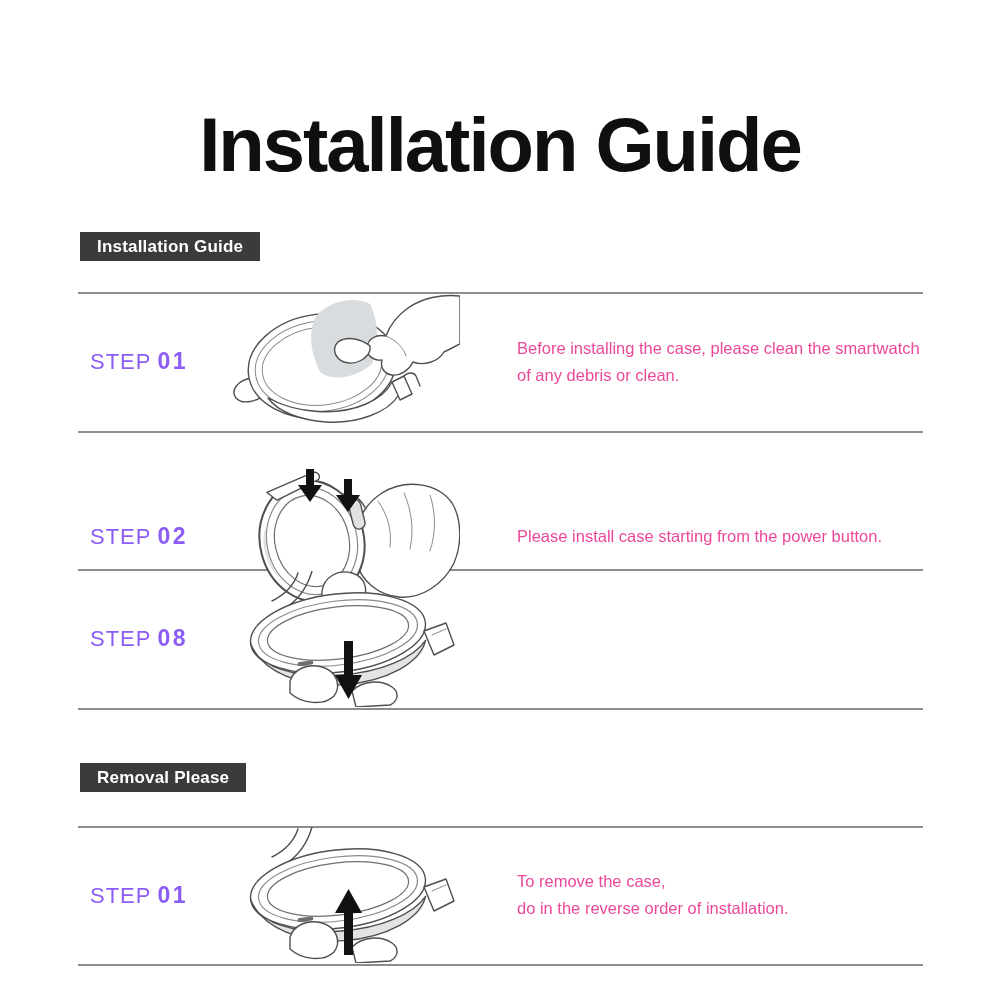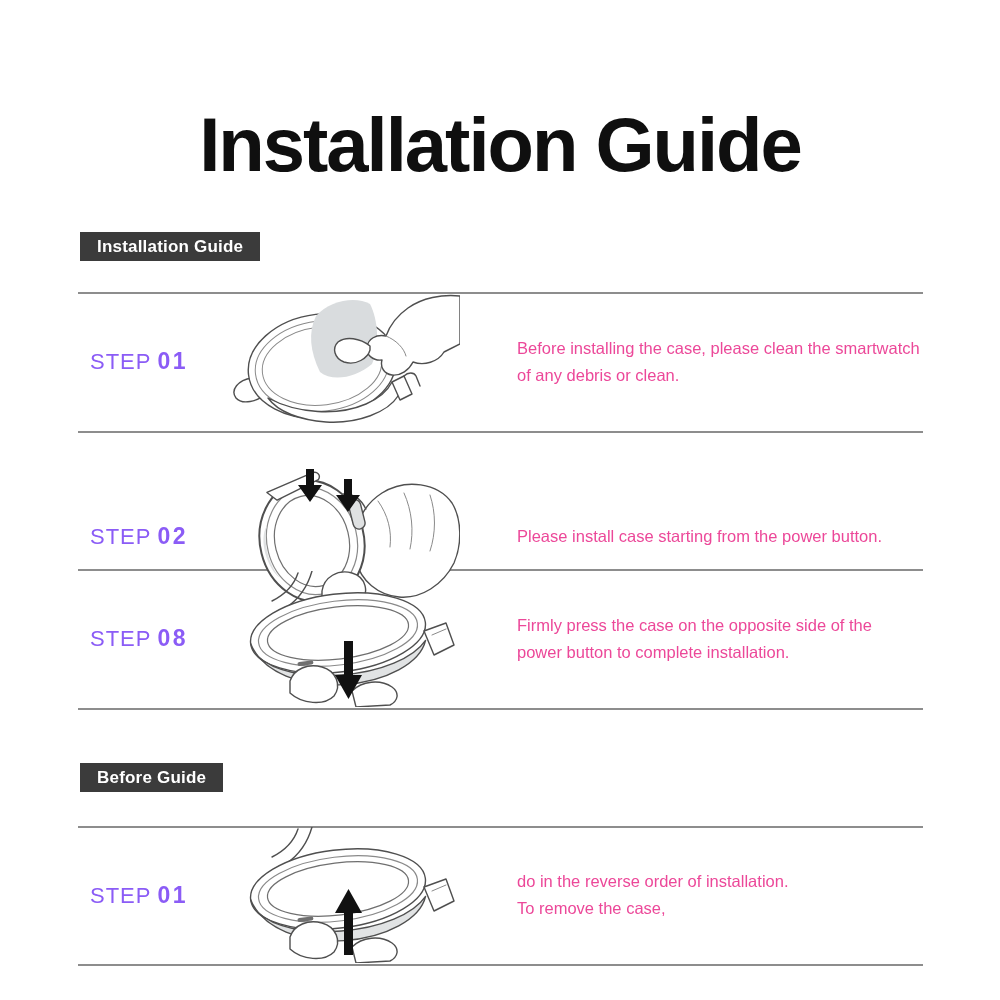--- a/index.html
+++ b/index.html
@@ -128,27 +128,23 @@
             <rect x="84" y="86" width="16" height="4" rx="2" fill="#6f6f6f" stroke="none"></rect>
           </g>
           <path d="M214,60 L236,52 L244,74 L224,84 Z" fill="#ffffff"></path>
           <path d="M222,64 L236,58" stroke="#8a8a8a" stroke-width="1"></path>
           <path d="M80,110 C84,98 98,92 112,96 C126,100 132,114 124,125 C114,135 92,133 80,122 Z" fill="#ffffff"></path>
           <path d="M142,120 C152,110 170,108 182,116 C190,122 188,130 180,134 L146,136 Z" fill="#ffffff"></path>
           <path d="M134,70 h9 v34 h9 l-13.5,24 -13.5,-24 h9 z" fill="#111111" stroke="none"></path>
         </g>
       </svg>
     </div>
-    <div class="desc">
-      <div>Firmly press the case on the opposite side of the</div>
-      <div>power button to complete installation.</div>
-    </div>
   </div>
 
-  <div class="badge badge-removal">Before Guide</div>
+  <div class="badge badge-removal">Removal Please</div>
 
   <div class="row row-4">
     <div class="step-label">
       <span>STEP</span><span class="num">01</span>
     </div>
     <div class="illus">
       <svg width="250" height="136" viewBox="0 0 250 136">
         <g stroke="#4f4f4f" stroke-width="1.4" fill="none" stroke-linecap="round" stroke-linejoin="round">
           <path d="M88,2 C84,14 74,24 62,30"></path>
           <path d="M102,0 C98,14 90,27 77,36"></path>
@@ -161,18 +157,18 @@
           </g>
           <path d="M214,60 L236,52 L244,74 L224,84 Z" fill="#ffffff"></path>
           <path d="M222,64 L236,58" stroke="#8a8a8a" stroke-width="1"></path>
           <path d="M80,110 C84,98 98,92 112,96 C126,100 132,114 124,125 C114,135 92,133 80,122 Z" fill="#ffffff"></path>
           <path d="M142,120 C152,110 170,108 182,116 C190,122 188,130 180,134 L146,136 Z" fill="#ffffff"></path>
           <path d="M138.5,62 l13.5,24 h-9 v42 h-9 v-42 h-9 z" fill="#111111" stroke="none"></path>
         </g>
       </svg>
     </div>
     <div class="desc">
+      <div>To remove the case,</div>
       <div>do in the reverse order of installation.</div>
-      <div>To remove the case,</div>
     </div>
   </div>
 
 </div>
 
 </body></html>

